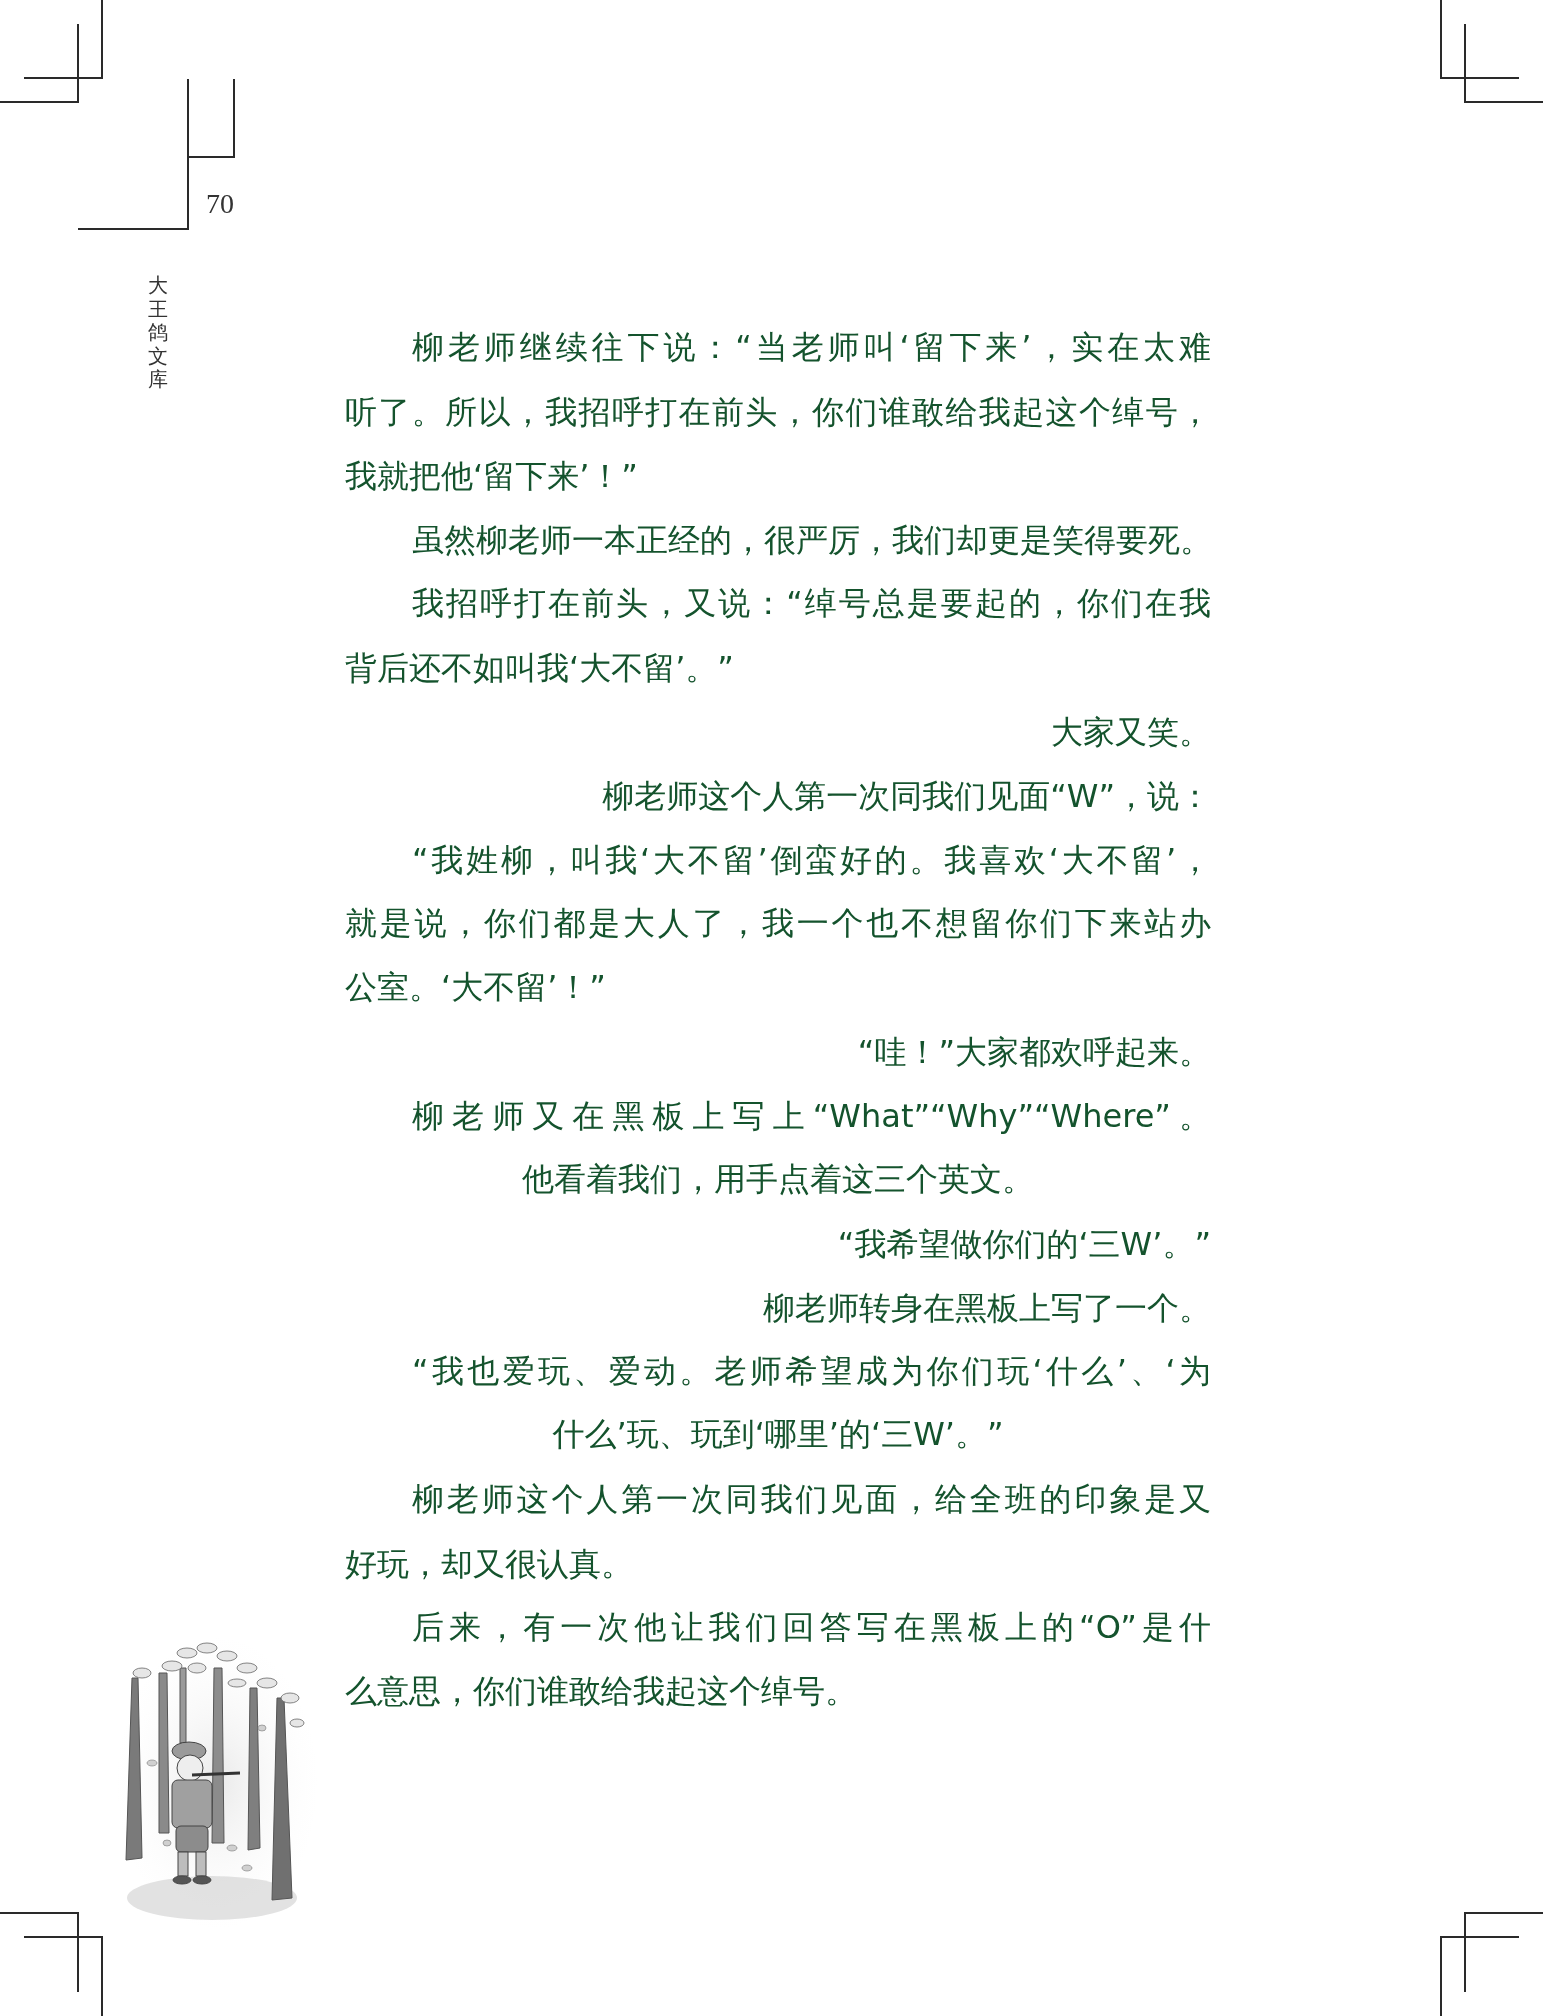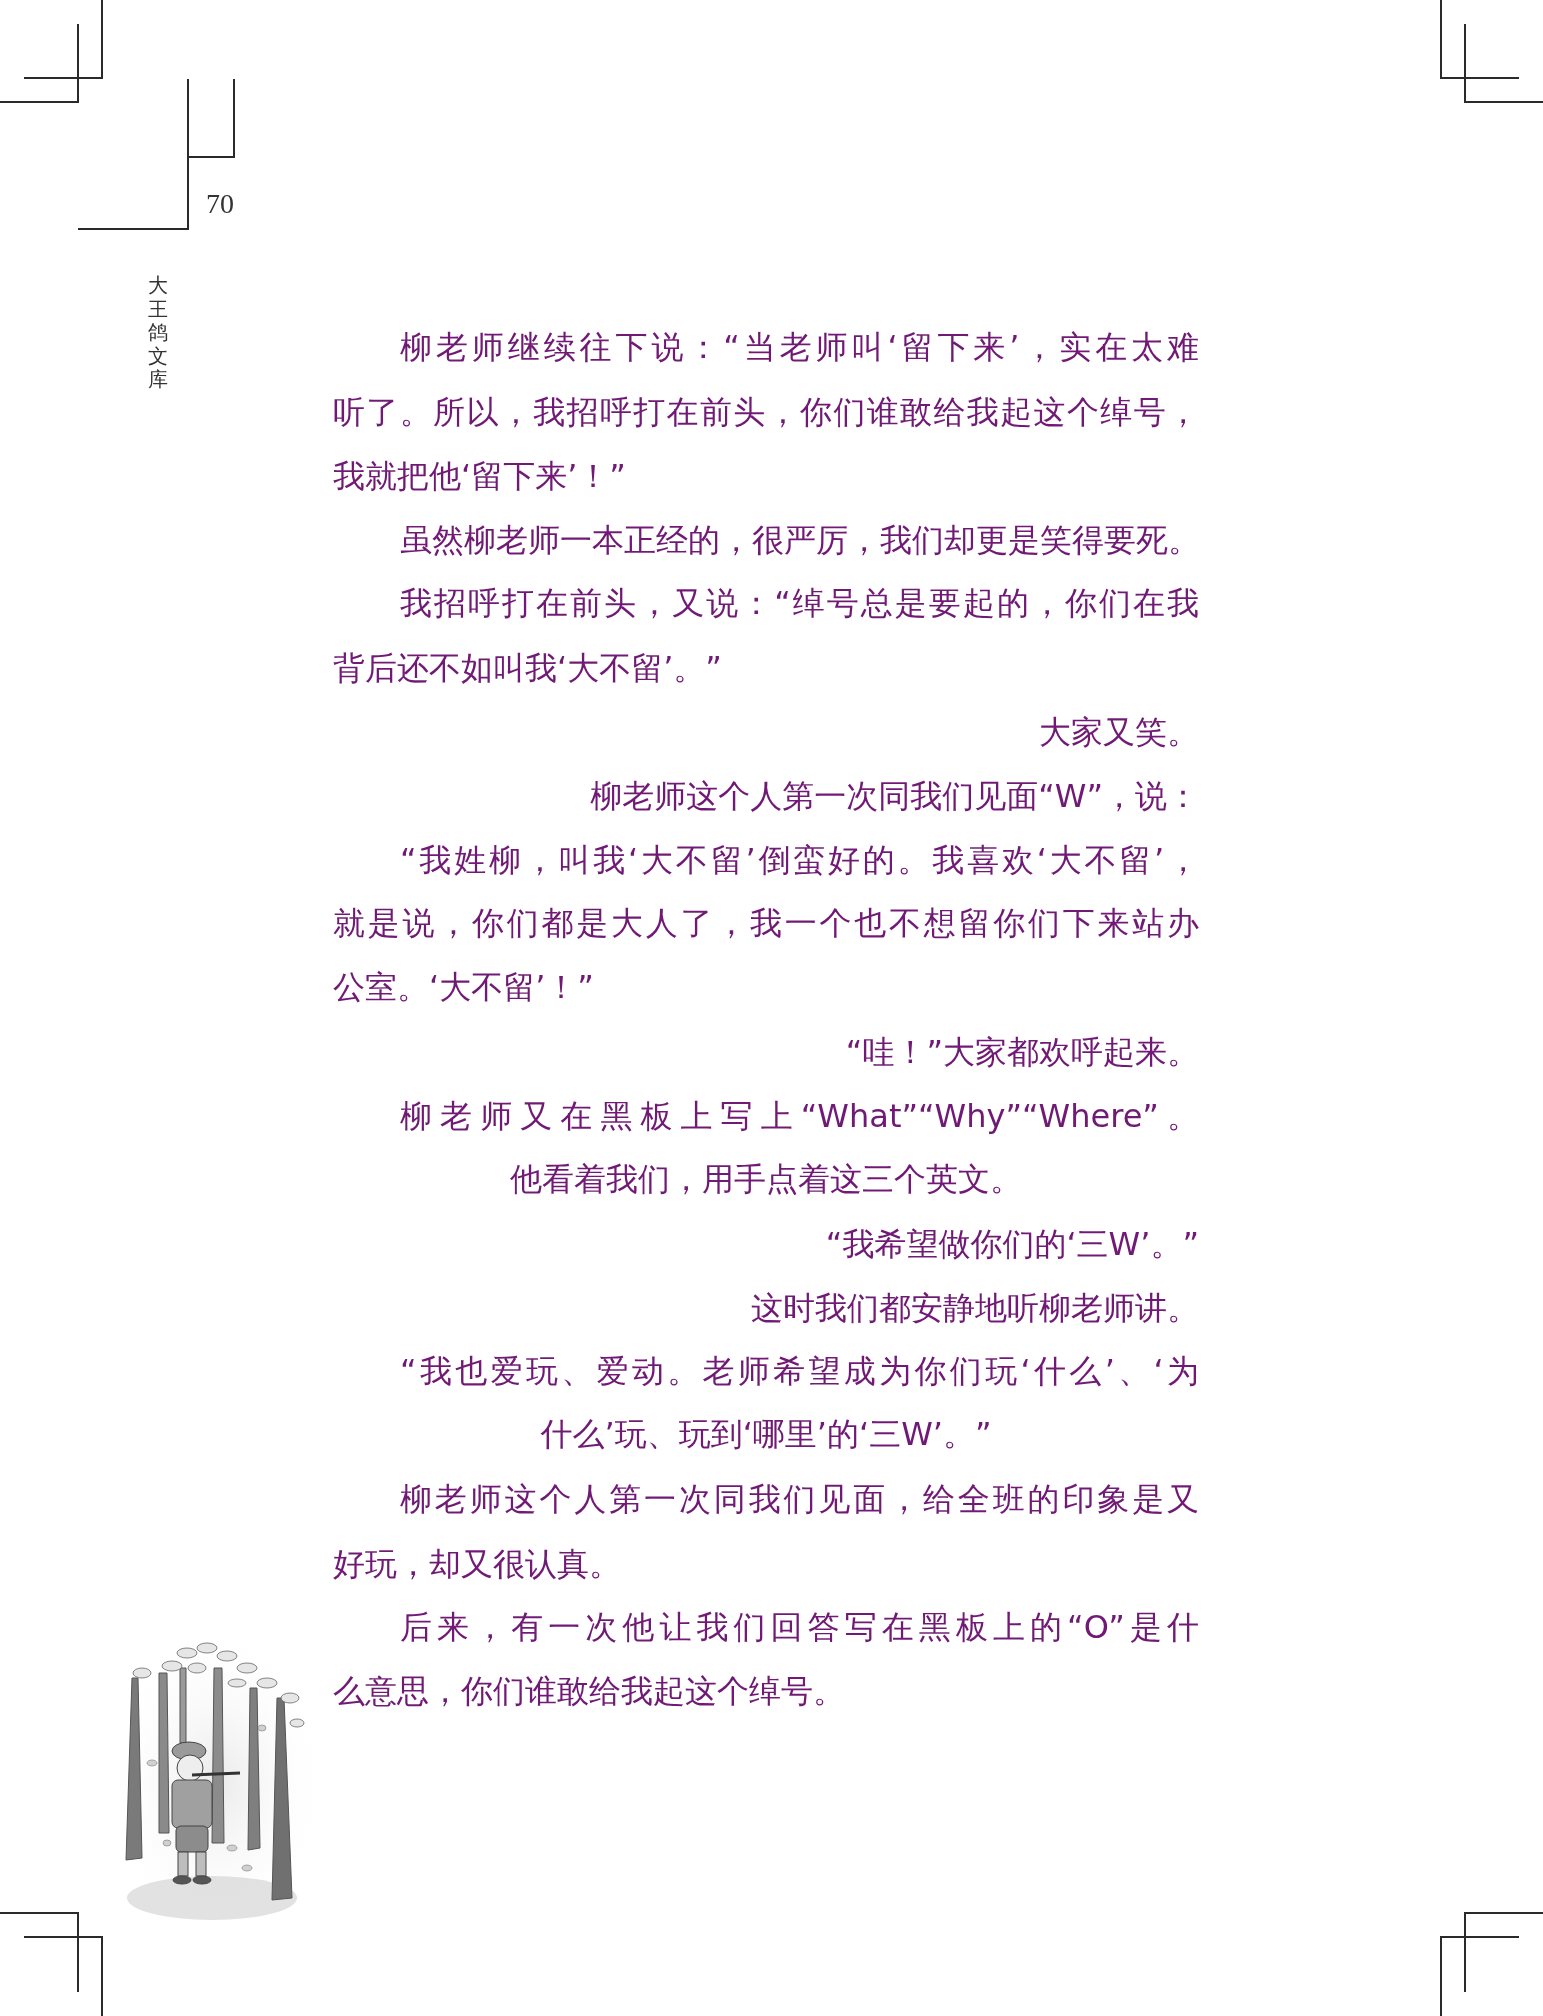--- a/index.html
+++ b/index.html
@@ -5,22 +5,22 @@
   html, body { margin: 0; padding: 0; background: #ffffff; }
   body { width: 1543px; height: 2016px; position: relative; overflow: hidden;
          font-family: "DejaVu Sans", "Liberation Sans", sans-serif; color: #262626; }
   .mark { position: absolute; background: #2a2a2a; }
   .page-num { position: absolute; left: 206px; top: 188px; font-family: "Liberation Serif", "DejaVu Serif", serif;
               font-size: 28px; color: #333; letter-spacing: 0px; }
   .series { position: absolute; left: 146px; top: 274px; width: 24px; font-size: 20px; line-height: 23.5px;
             color: #333; text-align: center; }
   .series span { display: block; }
   .text-block { position: absolute; left: 333px; top: 0; width: 866px; }
-  .line { position: absolute; left: 0; width: 866px; height: 64px; line-height: 64px; font-size: 32px;
-          white-space: nowrap; color: #701a75; }
+  .line { position: absolute; left: 12px; width: 866px; height: 64px; line-height: 64px; font-size: 32px;
+          white-space: nowrap; color: #14532d; }
   .line.full { text-align: justify; text-align-last: justify; }
   .line.indent { padding-left: 67px; width: 799px; text-align: right; }
   .illustration { position: absolute; left: 112px; top: 1628px; width: 210px; height: 300px; }
 </style>
 </head>
 <body>
 
 <div>
 
   <div class="mark" style="left:101px;top:0;width:2px;height:79px;"></div>
@@ -69,21 +69,21 @@
     <div class="line" style="top: 636px;">背后还不如叫我‘大不留’。”</div>
     <div class="line indent" style="top: 700px;">大家又笑。</div>
     <div class="line indent" style="top: 764px;">柳老师这个人第一次同我们见面“W”，说：</div>
     <div class="line indent full" style="top: 828px;">“我姓柳，叫我‘大不留’倒蛮好的。我喜欢‘大不留’，</div>
     <div class="line full" style="top: 891px;">就是说，你们都是大人了，我一个也不想留你们下来站办</div>
     <div class="line" style="top: 955px;">公室。‘大不留’！”</div>
     <div class="line indent" style="top: 1020px;">“哇！”大家都欢呼起来。</div>
     <div class="line indent full" style="top: 1084px;">柳老师又在黑板上写上“What”“Why”“Where”。</div>
     <div class="line" style="top: 1147px; text-align: center;">他看着我们，用手点着这三个英文。</div>
     <div class="line indent" style="top: 1212px;">“我希望做你们的‘三W’。”</div>
-    <div class="line indent" style="top: 1276px;">这时我们都安静地听柳老师讲。</div>
+    <div class="line indent" style="top: 1276px;">柳老师转身在黑板上写了一个。</div>
     <div class="line indent full" style="top: 1339px;">“我也爱玩、爱动。老师希望成为你们玩‘什么’、‘为</div>
     <div class="line" style="top: 1402px; text-align: center;">什么’玩、玩到‘哪里’的‘三W’。”</div>
     <div class="line indent full" style="top: 1467px;">柳老师这个人第一次同我们见面，给全班的印象是又</div>
     <div class="line" style="top: 1532px;">好玩，却又很认真。</div>
     <div class="line indent full" style="top: 1595px;">后来，有一次他让我们回答写在黑板上的“O”是什</div>
     <div class="line" style="top: 1659px;">么意思，你们谁敢给我起这个绰号。</div>
   </div>
 
 <svg class="illustration" viewBox="0 0 210 300" xmlns="http://www.w3.org/2000/svg">
   <defs>

